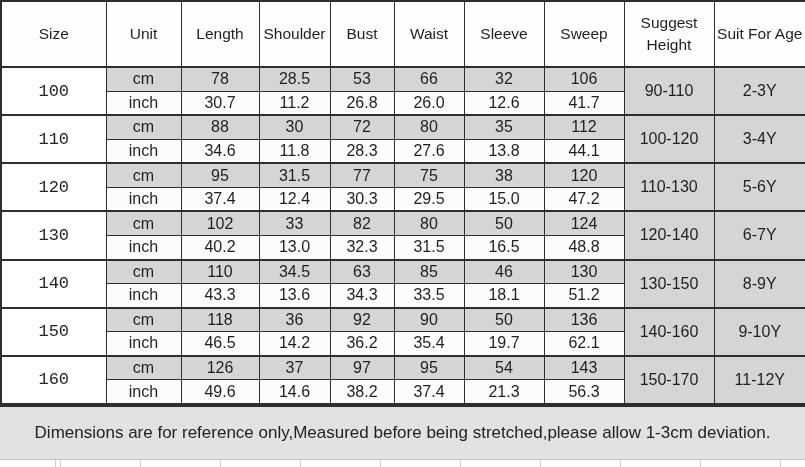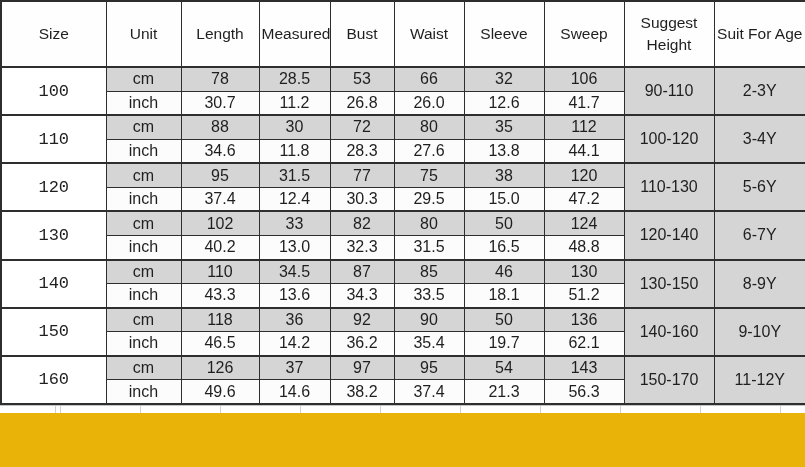--- a/index.html
+++ b/index.html
@@ -52,21 +52,21 @@
       <col style="width:80px">
         <col style="width:80px">
         <col style="width:90px">
       <col style="width:92px">
     </colgroup>
     <thead>
       <tr>
         <th>Size</th>
         <th>Unit</th>
         <th>Length</th>
-        <th>Measured</th>
+        <th>Shoulder</th>
         <th>Bust</th>
         <th>Waist</th>
         <th>Sleeve</th>
         <th>Sweep</th>
         <th>Suggest Height</th>
         <th>Suit For Age</th>
       </tr>
     </thead>
     <tbody id="tbody">
         <tr class="group-start">
@@ -151,21 +151,21 @@
           <td class="c-white">32.3</td>
           <td class="c-white">31.5</td>
           <td class="c-white">16.5</td>
           <td class="c-white">48.8</td>
         </tr>
         <tr class="group-start">
           <td class="c-size" rowspan="2">140</td>
           <td class="c-gray">cm</td>
           <td class="c-gray">110</td>
           <td class="c-gray">34.5</td>
-          <td class="c-gray">87</td>
+          <td class="c-gray">63</td>
           <td class="c-gray">85</td>
           <td class="c-gray">46</td>
           <td class="c-gray">130</td>
           <td class="c-gray" rowspan="2">130-150</td>
           <td class="c-gray" rowspan="2">8-9Y</td>
         </tr>
         <tr>
           <td class="c-white">inch</td>
           <td class="c-white">43.3</td>
           <td class="c-white">13.6</td>
@@ -212,14 +212,17 @@
           <td class="c-white">49.6</td>
           <td class="c-white">14.6</td>
           <td class="c-white">38.2</td>
           <td class="c-white">37.4</td>
           <td class="c-white">21.3</td>
           <td class="c-white">56.3</td>
         </tr>
       </tbody>
   </table>
 
+  <div class="note-band">
+    <span>Dimensions are for reference only,Measured before being stretched,please allow 1-3cm deviation.</span>
+  </div>
   <div class="crop-strip"></div>
 </div>
 
 </body></html>

